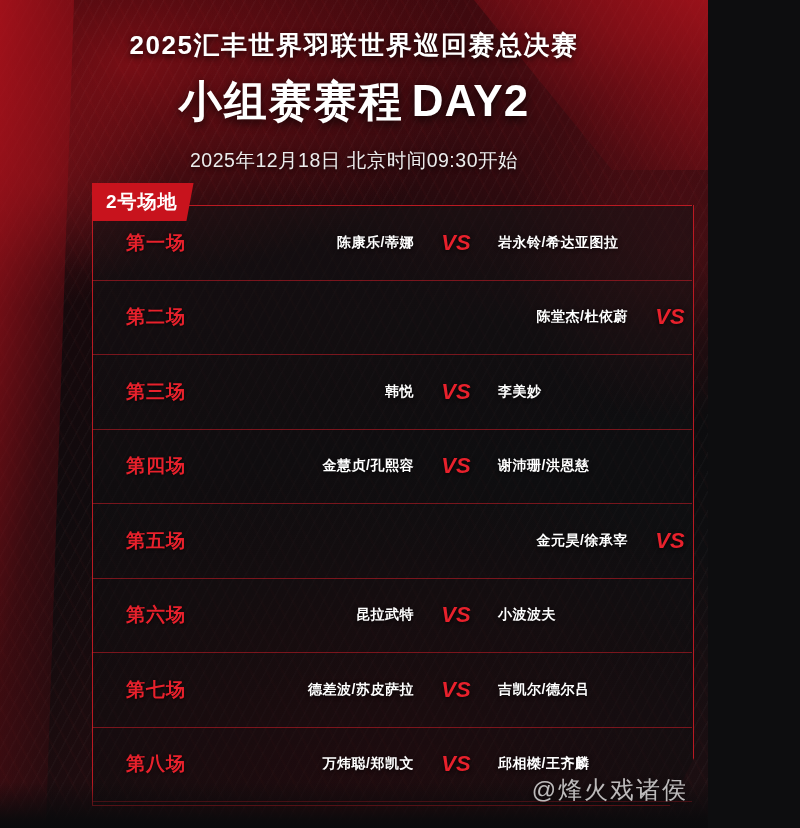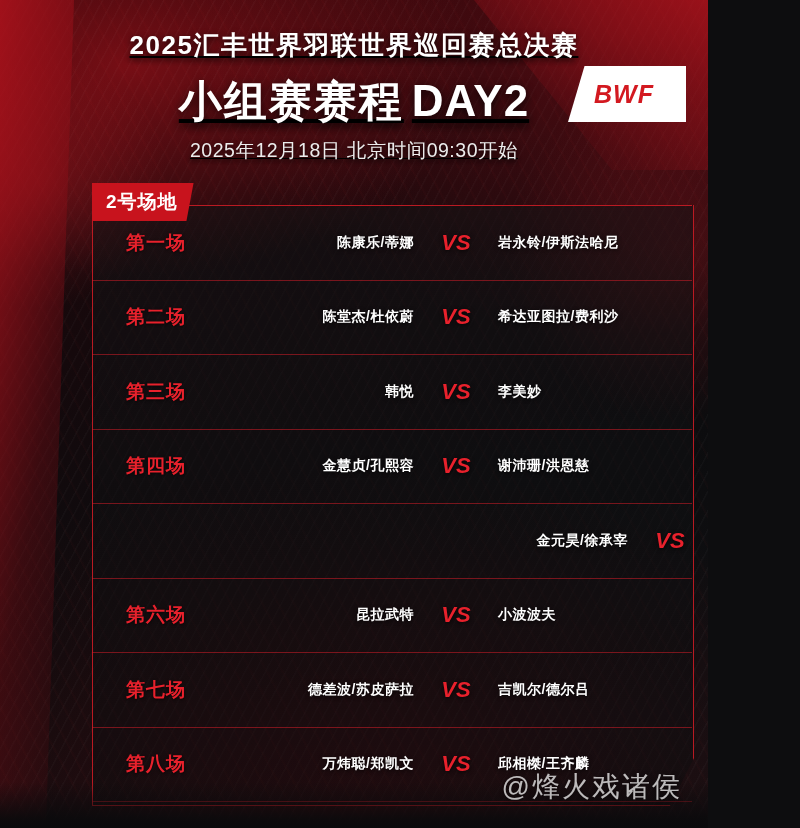--- a/index.html
+++ b/index.html
@@ -16,21 +16,20 @@
   .poster {
     position: relative;
     width: 708px;
     height: 828px;
     background:
       radial-gradient(ellipse 500px 300px at 18% 8%, rgba(190,20,30,0.55), rgba(0,0,0,0) 70%),
       radial-gradient(ellipse 600px 420px at 88% 4%, rgba(150,15,25,0.45), rgba(0,0,0,0) 72%),
       radial-gradient(ellipse 700px 500px at 50% 100%, rgba(60,8,12,0.75), rgba(0,0,0,0) 75%),
       linear-gradient(160deg, #230609 0%, #15090c 35%, #0c0c0e 62%, #111114 100%);
     overflow: hidden;
-    text-decoration: underline;
   }
   
   .poster:before {
     content: "";
     position: absolute;
     inset: 0;
     background:
       repeating-linear-gradient(118deg, rgba(255,255,255,0.022) 0px, rgba(255,255,255,0.022) 1px, rgba(0,0,0,0) 2px, rgba(0,0,0,0) 9px),
       repeating-linear-gradient(62deg, rgba(255,60,60,0.025) 0px, rgba(255,60,60,0.025) 1px, rgba(0,0,0,0) 3px, rgba(0,0,0,0) 14px);
     pointer-events: none;
@@ -83,21 +82,21 @@
     color: #ffffff;
     text-shadow: 0 3px 10px rgba(0,0,0,0.85);
   }
   .title-line2 .day {
     color: #ffffff;
     font-size: 44px;
     letter-spacing: 1px;
     margin-left: 8px;
   }
   .title-line3 {
-    margin-top: 6px;
+    margin-top: 16px;
     font-size: 19.5px;
     color: #ececec;
     letter-spacing: 0.5px;
     text-shadow: 0 2px 5px rgba(0,0,0,0.75);
   }
 
   .bwf-badge {
     position: absolute;
     top: 66px;
     right: 22px;
@@ -206,25 +205,25 @@
     text-align: center;
     color: #e8212c;
     font-size: 22px;
     font-weight: bold;
     font-style: italic;
     text-shadow: 0 1px 4px rgba(0,0,0,0.8);
   }
 
   .watermark {
     position: absolute;
-    right: 26px;
+    right: 20px;
     bottom: 22px;
     z-index: 9;
     color: rgba(255,255,255,0.72);
-    font-size: 28px;
+    font-size: 24px;
     letter-spacing: 2px;
     text-shadow: 0 1px 4px rgba(0,0,0,0.6);
   }
   .bottom-fade {
     position: absolute;
     left: 0; right: 0; bottom: 0;
     height: 46px;
     background: linear-gradient(180deg, rgba(10,10,12,0) 0%, rgba(10,10,12,0.9) 80%, rgba(10,10,12,1) 100%);
     z-index: 8;
   }
@@ -237,56 +236,52 @@
   <div class="edge-top-right"></div>
 
   <div class="header">
     <div class="title-line1">2025汇丰世界羽联世界巡回赛总决赛</div>
     <div class="title-line2">
       <span>小组赛赛程</span><span class="day">DAY2</span>
     </div>
     <div class="title-line3">2025年12月18日 北京时间09:30开始</div>
   </div>
 
-  <div class="bwf-badge">
-    <div class="shape"></div>
-    <div class="bwf-text">BWF</div>
-  </div>
 
   <div class="court-tab">2号场地</div>
 
   <div class="panel"></div>
   <div class="panel-top-border"></div>
 
   <div class="match-list">
     <div class="match-row">
       <div class="match-no">第一场</div>
       <div class="side left">陈康乐/蒂娜</div>
       <div class="vs">VS</div>
-      <div class="side right">岩永铃/伊斯法哈尼</div>
+      <div class="side right">岩永铃/希达亚图拉</div>
     </div>
     <div class="match-row">
       <div class="match-no">第二场</div>
       <div class="side left">陈堂杰/杜依蔚</div>
       <div class="vs">VS</div>
-      <div class="side right">希达亚图拉/费利沙</div>
     </div>
     <div class="match-row">
       <div class="match-no">第三场</div>
       <div class="side left">韩悦</div>
       <div class="vs">VS</div>
       <div class="side right">李美妙</div>
     </div>
     <div class="match-row">
       <div class="match-no">第四场</div>
       <div class="side left">金慧贞/孔熙容</div>
       <div class="vs">VS</div>
       <div class="side right">谢沛珊/洪恩慈</div>
     </div>
     <div class="match-row">
+      <div class="match-no">第五场</div>
       <div class="side left">金元昊/徐承宰</div>
       <div class="vs">VS</div>
     </div>
     <div class="match-row">
       <div class="match-no">第六场</div>
       <div class="side left">昆拉武特</div>
       <div class="vs">VS</div>
       <div class="side right">小波波夫</div>
     </div>
     <div class="match-row">

